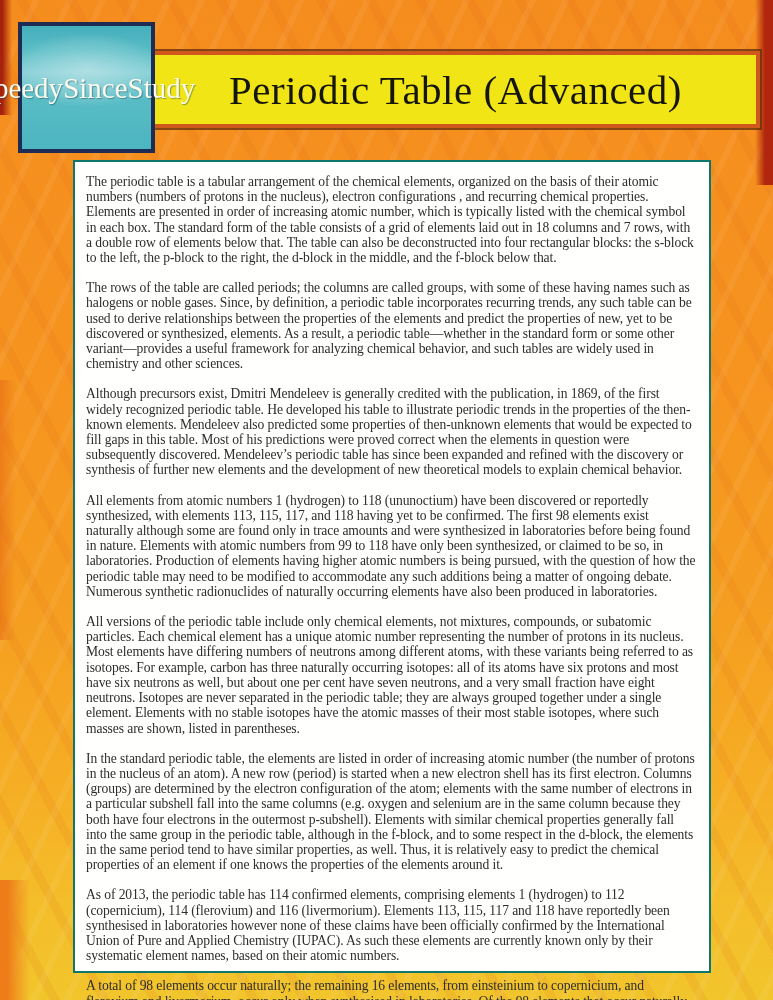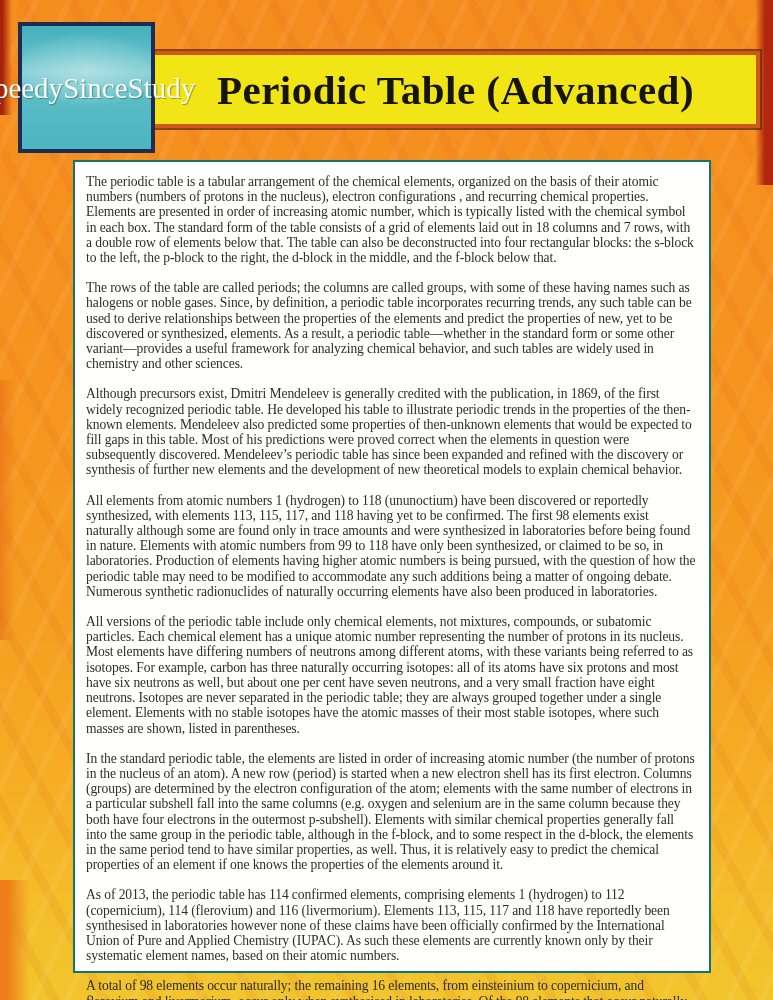--- a/index.html
+++ b/index.html
@@ -43,21 +43,21 @@
 
   
   .title-banner {
     position:absolute; left:151px; top:51px; right:13px; height:77px;
     box-sizing:border-box; z-index:2;
     background:#f2e516; border:4px solid #d1581d;
     box-shadow:0 0 0 2px rgba(96,44,14,0.75);
     display:flex; align-items:center; justify-content:center;
   }
   .title-banner h1 {
-    margin:0; font-family:"Liberation Serif", serif; font-weight:bold;
+    margin:0; font-family:"Liberation Serif", serif; font-weight:normal;
     font-size:41px; color:#15150a; letter-spacing:0.5px; white-space:nowrap;
   }
 
   
   .content-panel {
     position:absolute; left:25px; top:160px; width:638px; height:813px;
     box-sizing:border-box; z-index:1;
     background:#fffffd; border:2px solid #0f766e;
     padding:12px 11px 10px 11px;
     margin-left:48px;

